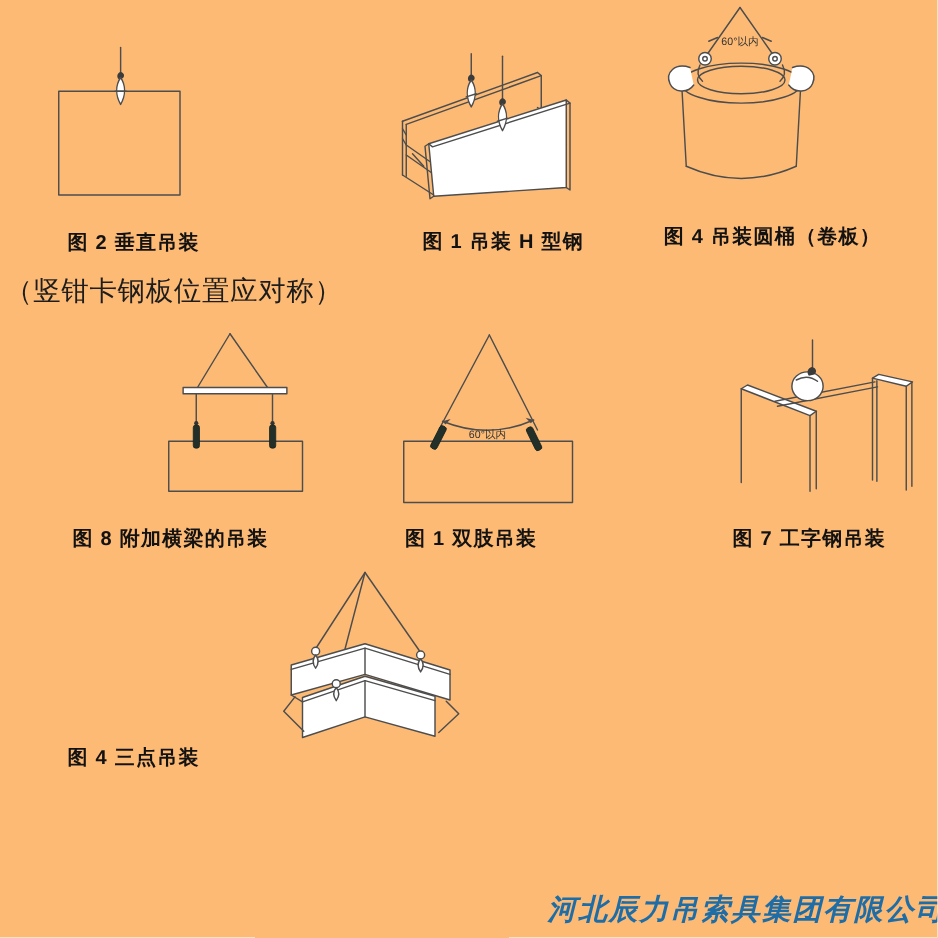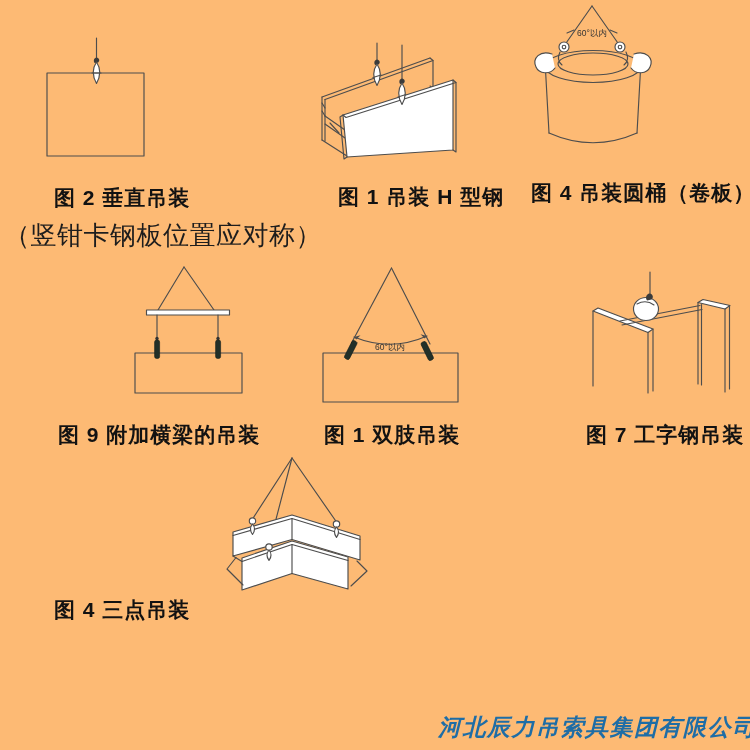--- a/index.html
+++ b/index.html
@@ -2,23 +2,23 @@
 <html><head>
 <meta charset="utf-8">
 <style>
   html,body{margin:0;padding:0;background:#ffffff;}
   .canvas{position:relative;width:750px;height:750px;background:#fdba74;overflow:hidden;
           font-family:"Liberation Sans",sans-serif;}
   svg.fig{position:absolute;overflow:visible;}
   .art{stroke:#4d4d4d;stroke-width:1.15;fill:none;stroke-linecap:round;stroke-linejoin:round;}
   .aw{fill:#ffffff;}
   .cap{position:absolute;font-family:"Liberation Sans",sans-serif;font-weight:bold;
-       font-size:21px;color:#121212;letter-spacing:1px;white-space:nowrap;}
+       font-size:16px;color:#121212;letter-spacing:1px;white-space:nowrap;}
   .note{position:absolute;font-family:"Liberation Serif",serif;font-weight:400;
-        font-size:26px;color:#1d1d1d;letter-spacing:0.5px;white-space:nowrap;}
+        font-size:22px;color:#1d1d1d;letter-spacing:0.5px;white-space:nowrap;}
   .company{position:absolute;font-family:"Liberation Serif",serif;font-style:italic;
            font-size:23px;font-weight:600;color:#1e6da6;letter-spacing:1.5px;white-space:nowrap;}
   .svgtxt{font-family:"Liberation Sans",sans-serif;}
 </style>
 </head>
 <body>
 
 <div class="canvas">
 
   <svg class="fig" style="left:40px;top:34px" width="115" height="126" viewBox="40 34 115 126">
@@ -165,20 +165,20 @@
     <g>
       <circle class="art aw" cx="269" cy="547" r="3.2"></circle>
       <path class="art aw" d="M269,550 C271.5,553 271.5,557 269,560.5 C266.5,557 266.5,553 269,550 Z"></path>
     </g>
   </svg>
 
   <div class="cap" style="left:54px;top:184px">图 2 垂直吊装</div>
   <div class="note" style="left:4px;top:218px">（竖钳卡钢板位置应对称）</div>
   <div class="cap" style="left:338px;top:183px">图 1 吊装 H 型钢</div>
   <div class="cap" style="left:531px;top:179px">图 4 吊装圆桶（卷板）</div>
-  <div class="cap" style="left:58px;top:421px">图 9 附加横梁的吊装</div>
+  <div class="cap" style="left:58px;top:421px">图 8 附加横梁的吊装</div>
   <div class="cap" style="left:324px;top:421px">图 1 双肢吊装</div>
   <div class="cap" style="left:586px;top:421px">图 7 工字钢吊装</div>
   <div class="cap" style="left:54px;top:596px">图 4 三点吊装</div>
 
   <div class="company" style="left:438px;top:712px">河北辰力吊索具集团有限公司</div>
 
 </div>
 
 </body></html>

